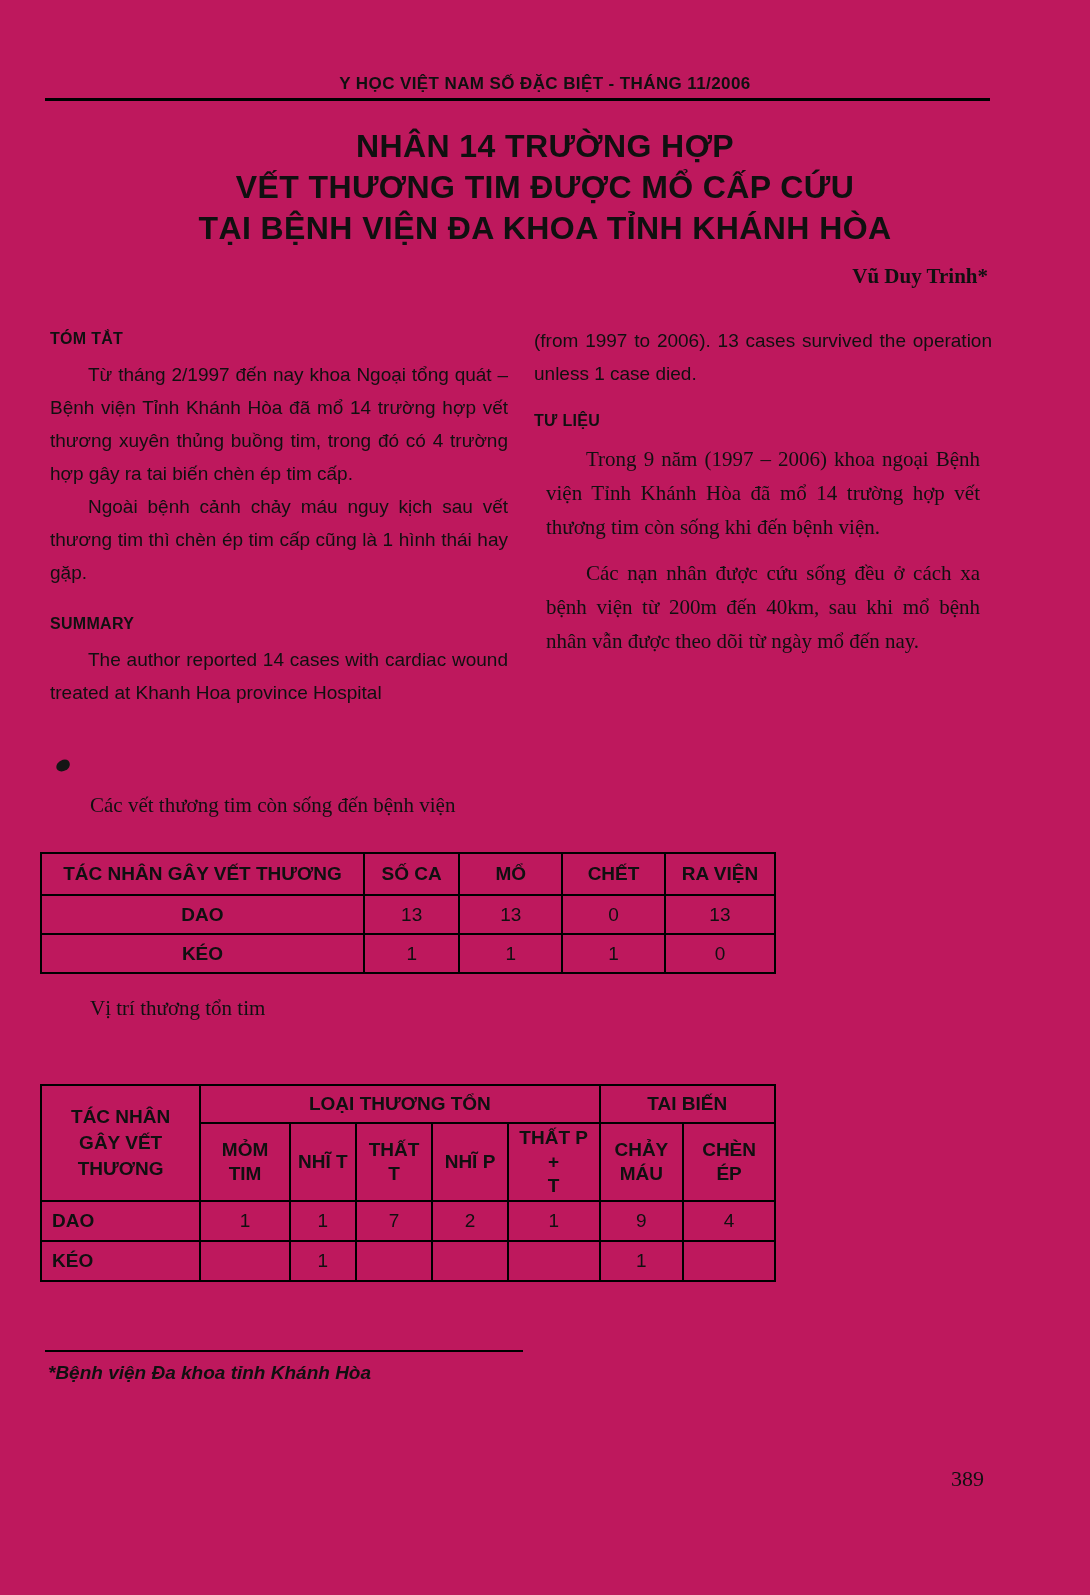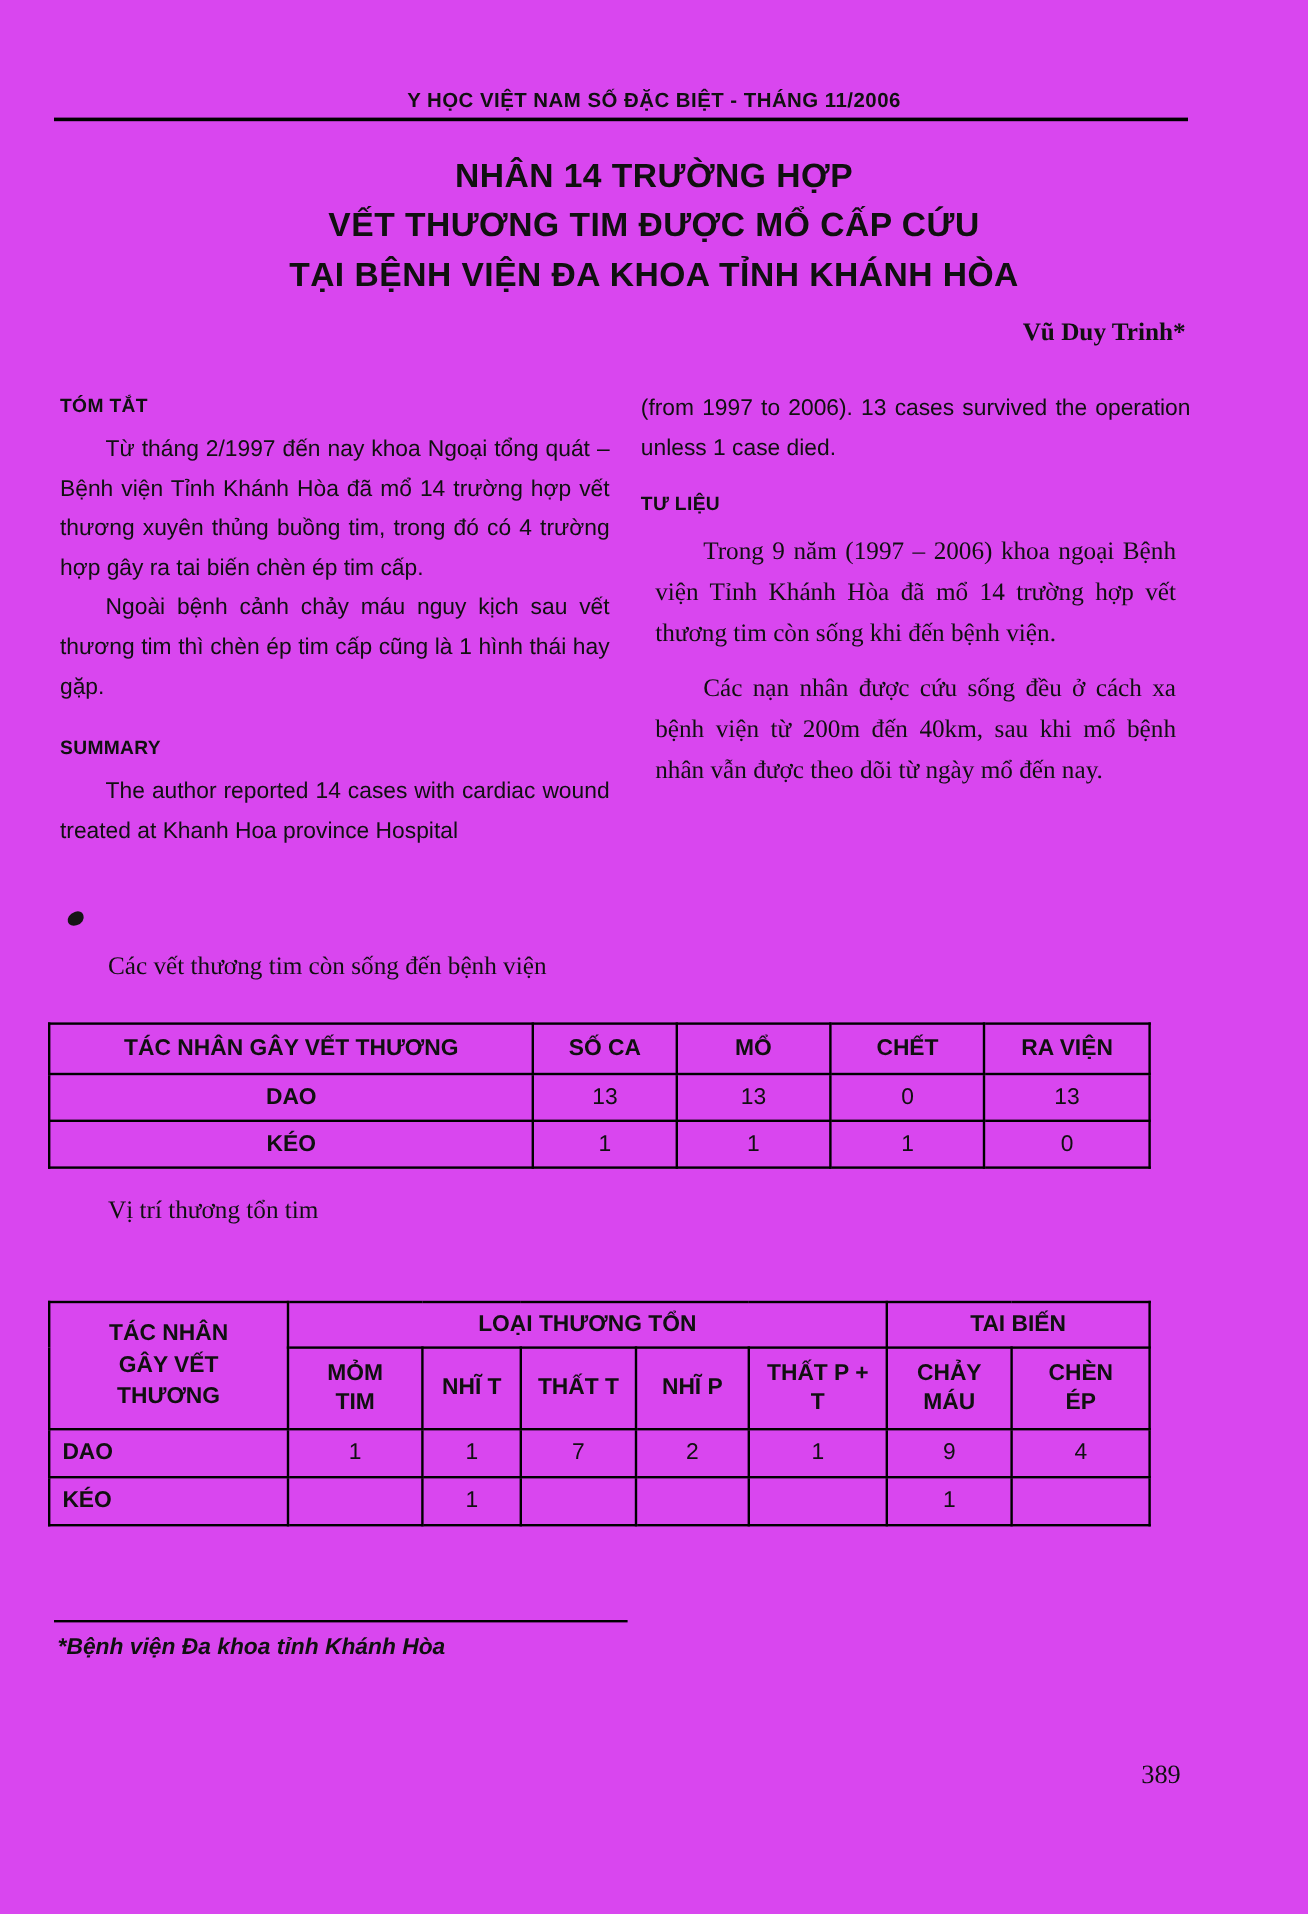--- a/index.html
+++ b/index.html
@@ -6,34 +6,34 @@
   body{
     background:#e8e8e6;
     font-family:"Liberation Sans","DejaVu Sans",sans-serif;
     color:#101010;
   }
   .page{
     position:relative;
     width:1090px;
     height:1595px;
     margin:0 auto;
-    background:#d946ef;
+    background:#be185d;
     overflow:hidden;
   }
 
   .journal-header{
     position:absolute;top:74px;left:0;right:0;
     text-align:center;font-weight:bold;font-size:17px;letter-spacing:.4px;
   }
   .header-rule{
     position:absolute;top:98px;left:45px;width:945px;height:3px;background:#000;
   }
   .title{
     position:absolute;top:126px;left:0;right:0;
-    text-align:center;font-weight:bold;font-size:28px;line-height:41px;letter-spacing:.4px;
+    text-align:center;font-weight:bold;font-size:32px;line-height:41px;letter-spacing:.4px;
   }
   .author{
     position:absolute;top:264px;left:0;right:102px;
     text-align:right;font-weight:bold;font-size:21px;
     font-family:"Liberation Serif","DejaVu Serif",serif;
   }
   .columns{
     position:absolute;top:324px;left:50px;width:942px;
     display:flex;gap:26px;
   }
@@ -60,21 +60,21 @@
   }
   .caption{
     position:absolute;left:90px;
     font-family:"Liberation Serif","DejaVu Serif",serif;
     font-size:21px;margin:0;
   }
   .caption1{top:793px;}
   .caption2{top:996px;}
 
   table{
-    position:absolute;left:40px;width:919px;
+    position:absolute;left:40px;width:736px;
     border-collapse:collapse;table-layout:fixed;
     font-size:19px;
   }
   .t1{top:852px;}
   .t2{top:1084px;}
   th,td{
     border:2px solid #000;
     text-align:center;vertical-align:middle;
     padding:2px 4px;
     overflow:hidden;

